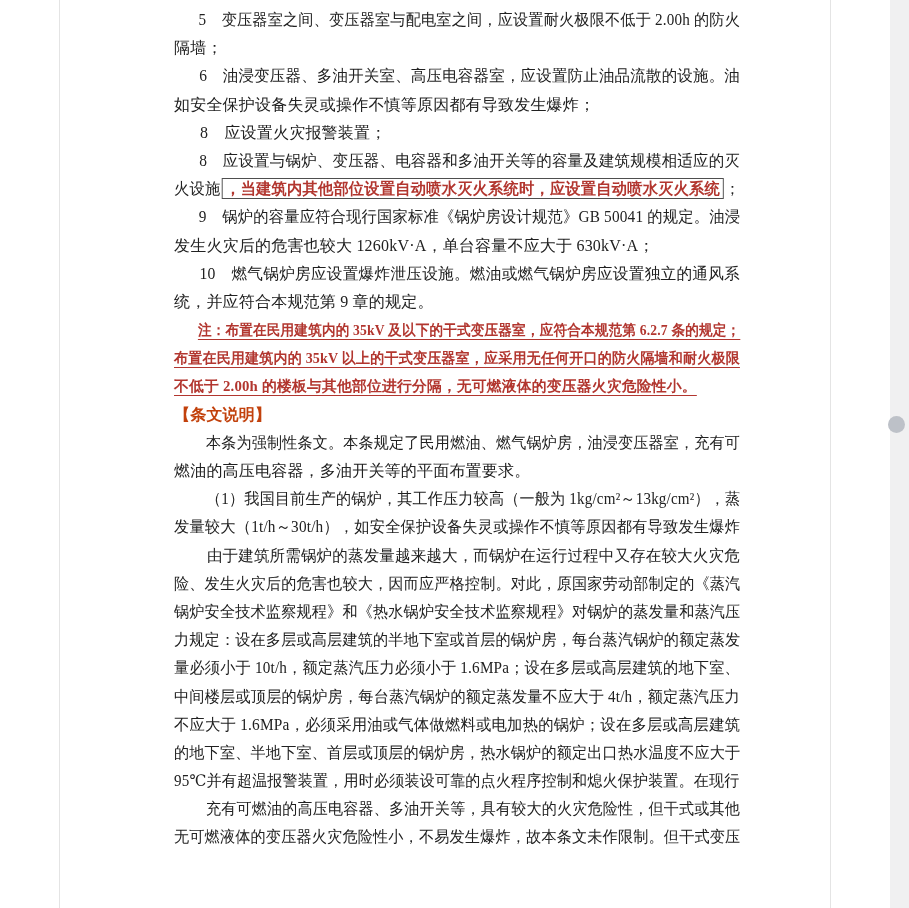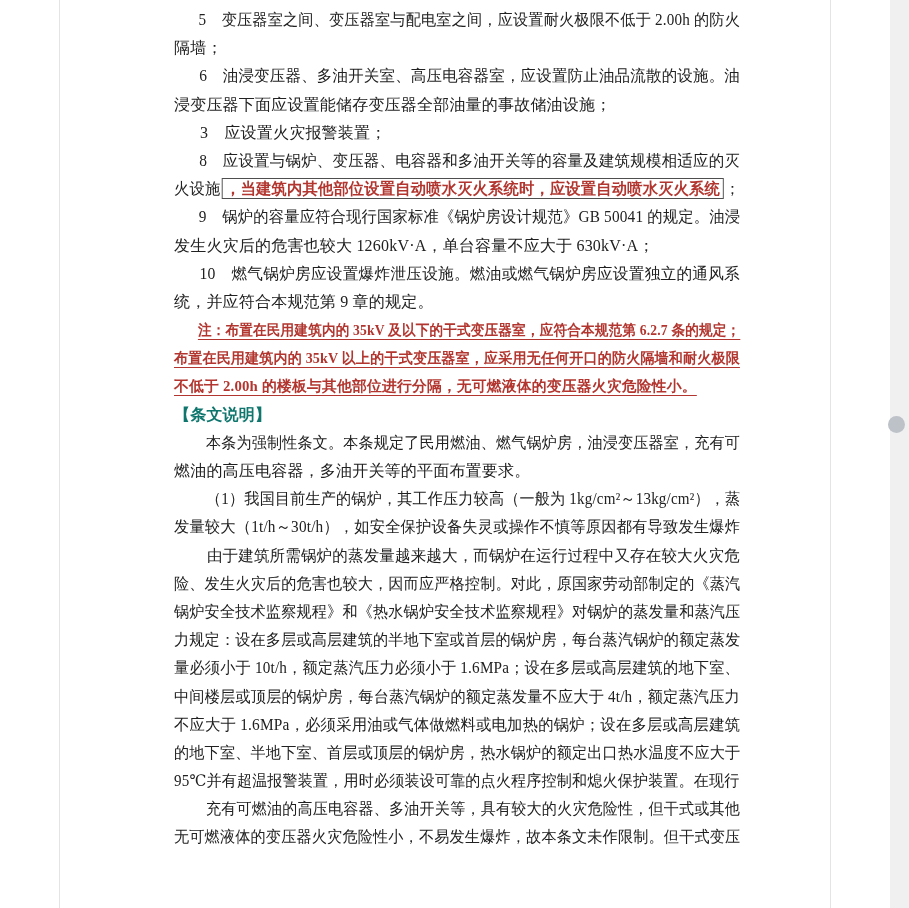--- a/index.html
+++ b/index.html
@@ -24,39 +24,39 @@
   .ind34{padding-left:34px;}
   .note-line{
     color:#b2362f;font-weight:bold;font-size:14.8px;
     text-decoration:underline;text-decoration-color:#b2362f;
     text-decoration-thickness:1px;text-underline-offset:4px;
   }
   .boxed{
     border:1px solid #4e4e4e;padding:1px 3px;margin:0 1px;
     color:#b2362f;font-weight:bold;
   }
-  .head-bold{font-weight:bold;color:#0f766e;}
+  .head-bold{font-weight:bold;color:#c2410c;}
 </style>
 </head>
 <body>
 
 <div class="canvas">
 
   <div class="page-edge edge-left"></div>
   <div class="page-edge edge-right"></div>
 
   <div class="content">
 
     <div class="line j ind26" style="transform: scaleX(0.946488); transform-origin: left center;">5　变压器室之间、变压器室与配电室之间，应设置耐火极限不低于 2.00h 的防火</div>
     <div class="line">隔墙；</div>
 
     <div class="line j ind26" style="transform: scaleX(0.967521); transform-origin: left center;">6　油浸变压器、多油开关室、高压电容器室，应设置防止油品流散的设施。油</div>
-    <div class="line">浸变压器下面应设置能储存变压器全部油量的事故储油设施；</div>
+    <div class="line">如安全保护设备失灵或操作不慎等原因都有导致发生爆炸；</div>
 
-    <div class="line ind26">3　应设置火灾报警装置；</div>
+    <div class="line ind26">8　应设置火灾报警装置；</div>
 
     <div class="line j ind26" style="transform: scaleX(0.967521); transform-origin: left center;">8　应设置与锅炉、变压器、电容器和多油开关等的容量及建筑规模相适应的灭</div>
     <div class="line" style="transform: scaleX(0.954469); transform-origin: left center;"><span>火设施</span><span class="boxed">，当建筑内其他部位设置自动喷水灭火系统时，应设置自动喷水灭火系统</span><span>；</span></div>
 
     <div class="line j ind26" style="transform: scaleX(0.956081); transform-origin: left center;">9　锅炉的容量应符合现行国家标准《锅炉房设计规范》GB 50041 的规定。油浸</div>
     <div class="line">发生火灾后的危害也较大 1260kV·A，单台容量不应大于 630kV·A；</div>
 
     <div class="line j ind26" style="transform: scaleX(0.980936); transform-origin: left center;">10　燃气锅炉房应设置爆炸泄压设施。燃油或燃气锅炉房应设置独立的通风系</div>
     <div class="line">统，并应符合本规范第 9 章的规定。</div>
 

